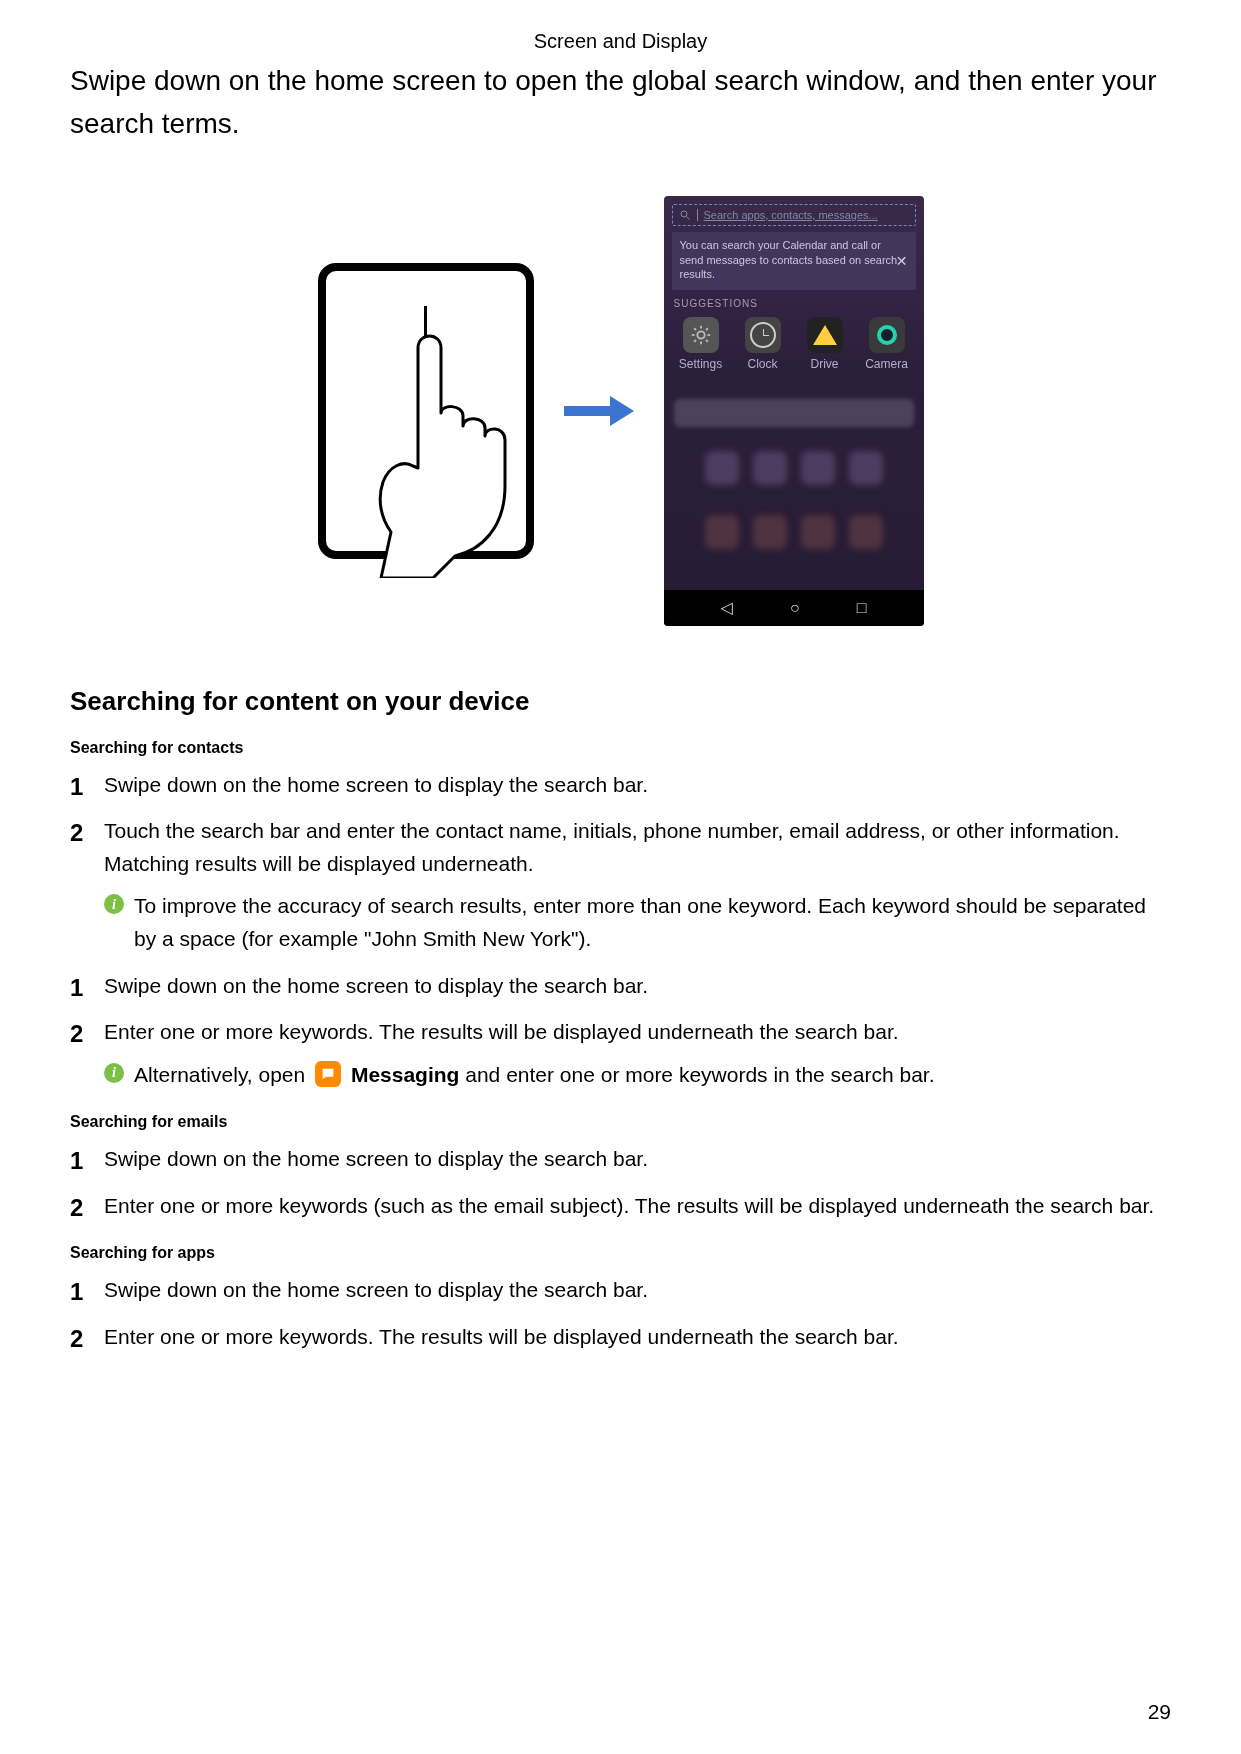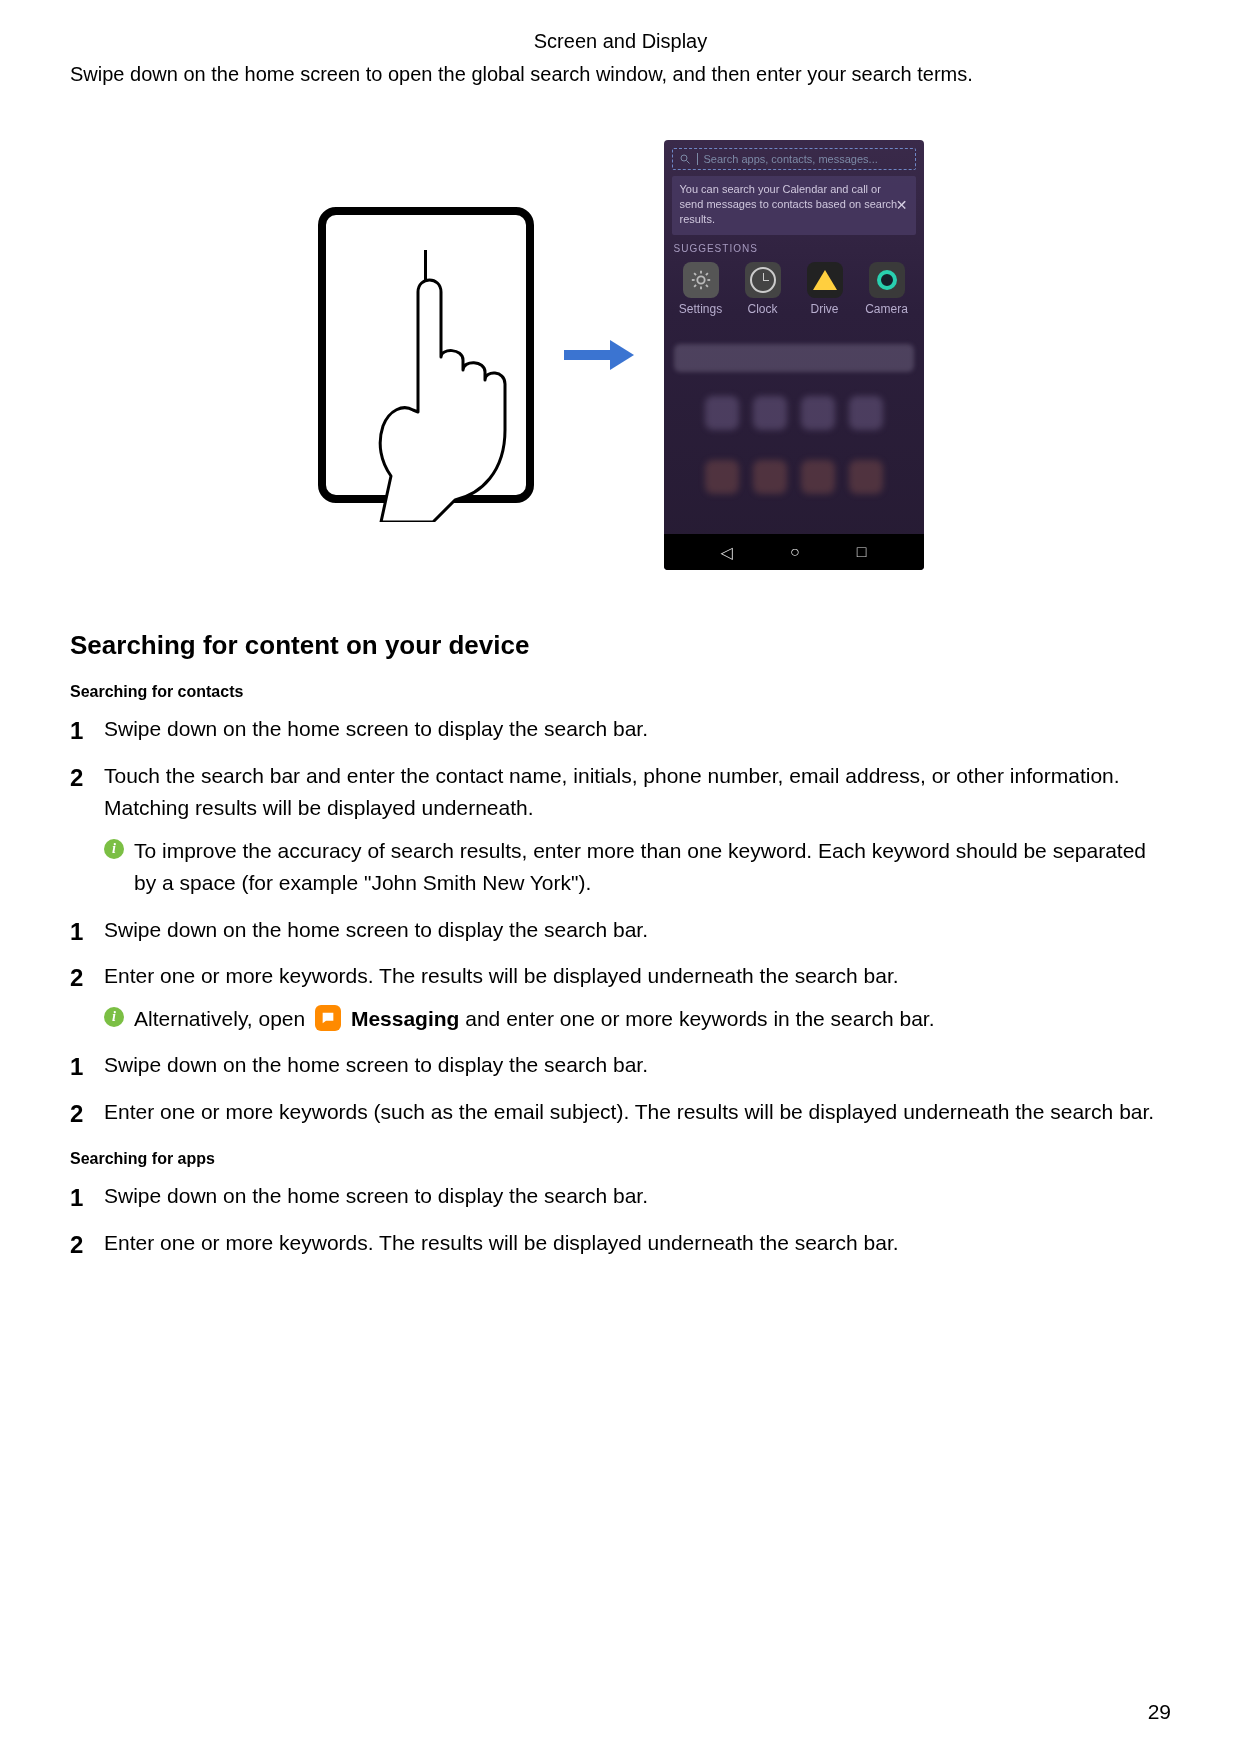--- a/index.html
+++ b/index.html
@@ -16,21 +16,21 @@
     box-sizing: border-box;
     padding: 30px 70px 0 70px;
   }
   .header-right {
     text-align: center;
     font-size: 20px;
     color: #000;
     margin-bottom: 6px;
   }
   .intro {
-    font-size: 20px;
+    font-size: 28px;
     line-height: 1.55;
   }
   .illustration-row {
     display: flex;
     justify-content: center;
     align-items: center;
     margin: 50px 0 60px 0;
     gap: 30px;
   }
   
@@ -86,20 +86,21 @@
   }
   .sr-bar {
     margin: 8px 8px 0 8px;
     border: 1px dashed #6f87c6;
     border-radius: 2px;
     padding: 4px 6px;
     display: flex;
     align-items: center;
     gap: 6px;
     color: #7d8aa6;
+    text-decoration: underline;
   }
   .sr-bar .sep {
     width:1px; height:12px; background:#7d8aa6;
   }
   .sr-tip {
     margin: 6px 8px 0 8px;
     background: rgba(70,55,95,0.9);
     border-radius: 2px;
     padding: 6px 16px 8px 8px;
     color: #cfc7dd;
@@ -412,20 +413,21 @@
             <svg width="16" height="16" viewBox="0 0 24 24">
                 <path fill="#fff" d="M4 4h16v12H9l-5 4V4z"></path>
               </svg>
           </span>
           <span class="bold">Messaging</span><span> and enter one or more keywords in the search bar.</span>
         </span>
       </div>
     </li>
   </ol>
 
+  <h3 class="sub">Searching for emails</h3>
   <ol class="steps">
     <li>Swipe down on the home screen to display the search bar.</li>
     <li>Enter one or more keywords (such as the email subject). The results will be displayed underneath the search bar.</li>
   </ol>
 
   <h3 class="sub">Searching for apps</h3>
   <ol class="steps">
     <li>Swipe down on the home screen to display the search bar.</li>
     <li>Enter one or more keywords. The results will be displayed underneath the search bar.</li>
   </ol>

